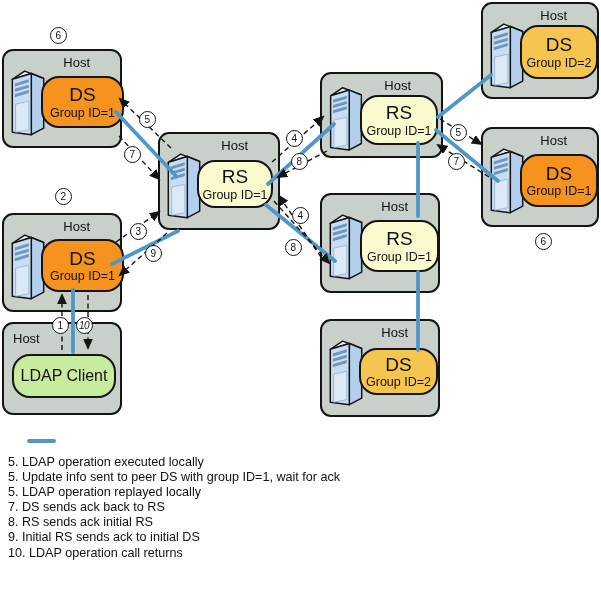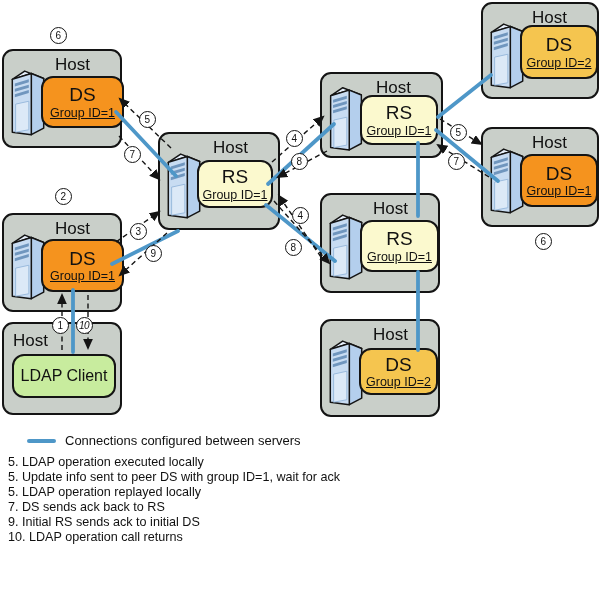--- a/index.html
+++ b/index.html
@@ -1,39 +1,39 @@
 <!DOCTYPE html>
 <html><head>
 <meta charset="utf-8">
 <style>
   html,body{margin:0;padding:0;background:#fff;}
   body{font-family:"Liberation Sans", sans-serif;color:#111;}
   .canvas{position:relative;width:601px;height:602px;background:#fff;overflow:hidden;}
 
   
   .host{position:absolute;background:#C9CFC9;border:2px solid #141414;border-radius:11px;box-sizing:border-box;z-index:1;}
-  .hl{position:absolute;top:4px;right:30px;font-size:17px;color:#111;}
+  .hl{position:absolute;top:4px;right:30px;font-size:13px;color:#111;}
   #h2 .hl{right:auto;left:9px;top:7px;}
   .srv{position:absolute;left:5px;top:8px;z-index:1;}
   #h4 .srv{top:4px;}
 
   #h0{left:2px;top:49px;width:120px;height:99px;}
   #h1{left:2px;top:213px;width:120px;height:99px;}
   #h2{left:2px;top:322px;width:120px;height:93px;}
   #h3{left:158px;top:132px;width:122px;height:98px;}
   #h4{left:320px;top:72px;width:123px;height:86px;}
   #h5{left:320px;top:193px;width:120px;height:100px;}
   #h6{left:481px;top:2px;width:118px;height:97px;}
   #h7{left:481px;top:127px;width:118px;height:100px;}
   #h8{left:320px;top:319px;width:120px;height:98px;}
 
   
-  .unit{position:absolute;border:2.2px solid #141414;border-radius:12px;box-sizing:border-box;display:flex;flex-direction:column;align-items:center;justify-content:center;z-index:2;line-height:1.12;}
+  .unit{position:absolute;border:2.2px solid #141414;border-radius:18px;box-sizing:border-box;display:flex;flex-direction:column;align-items:center;justify-content:center;z-index:2;line-height:1.12;}
   .u-title{font-size:19px;}
-  .u-sub{font-size:12.5px;text-decoration:underline;}
+  .u-sub{font-size:12.5px;}
   .u-ds1{background:#F5931E;}
   .u-ds2{background:#F5C54F;}
   .u-rs{background:#FBF9CE;}
   .u-ldap{background:#C8EC9E;}
   #h2 .u-title{font-size:16px;}
 
   #h0 .unit{left:37px;top:25px;width:83px;height:52px;}
   #h1 .unit{left:37px;top:24px;width:83px;height:53px;}
   #h2 .unit{left:8px;top:30px;width:104px;height:44px;}
   #h3 .unit{left:37px;top:26px;width:76px;height:48px;}
@@ -212,25 +212,25 @@
   <div class="co" style="left:285.5px;top:129.5px;">4</div>
   <div class="co" style="left:290.5px;top:152.5px;">8</div>
   <div class="co" style="left:291.5px;top:206.5px;">4</div>
   <div class="co" style="left:284.5px;top:238.5px;">8</div>
   <div class="co" style="left:449.5px;top:123.5px;">5</div>
   <div class="co" style="left:447.5px;top:152.5px;">7</div>
   <div class="co" style="left:534.5px;top:232.5px;">6</div>
 
   <div class="legend">
     <span class="legend-line"></span>
-    <span>Connections configured between servers</span>
   </div>
 
   <div class="steps">
     <div>5. LDAP operation executed locally</div>
     <div>5. Update info sent to peer DS with group ID=1, wait for ack</div>
     <div>5. LDAP operation replayed locally</div>
     <div>7. DS sends ack back to RS</div>
+    <div>8. RS sends ack initial RS</div>
     <div>9. Initial RS sends ack to initial DS</div>
     <div>10. LDAP operation call returns</div>
   </div>
 
 </div>
 
 </body></html>

